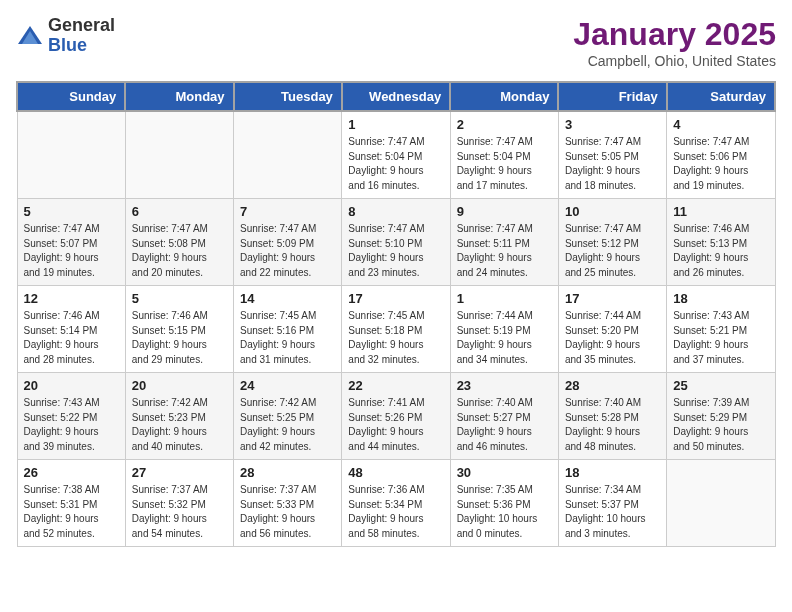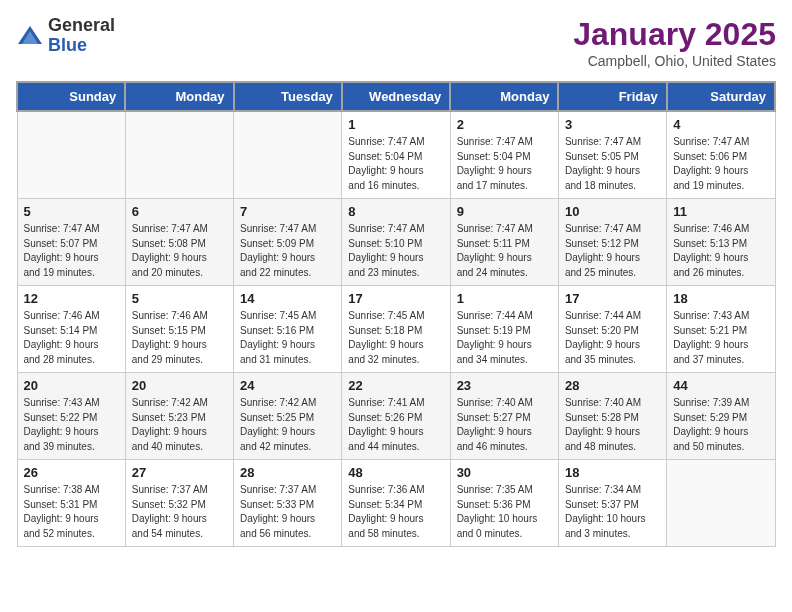--- a/index.html
+++ b/index.html
@@ -217,21 +217,21 @@
         </td>
         <td>
           <div class="day-number">23</div>
           <div class="day-info">Sunrise: 7:40 AM<br>Sunset: 5:27 PM<br>Daylight: 9 hours<br>and 46 minutes.</div>
         </td>
         <td>
           <div class="day-number">28</div>
           <div class="day-info">Sunrise: 7:40 AM<br>Sunset: 5:28 PM<br>Daylight: 9 hours<br>and 48 minutes.</div>
         </td>
         <td>
-          <div class="day-number">44</div>
+          <div class="day-number">25</div>
           <div class="day-info">Sunrise: 7:39 AM<br>Sunset: 5:29 PM<br>Daylight: 9 hours<br>and 50 minutes.</div>
         </td>
       </tr>
       <tr class="row-even">
         <td>
           <div class="day-number">26</div>
           <div class="day-info">Sunrise: 7:38 AM<br>Sunset: 5:31 PM<br>Daylight: 9 hours<br>and 52 minutes.</div>
         </td>
         <td>
           <div class="day-number">27</div>

